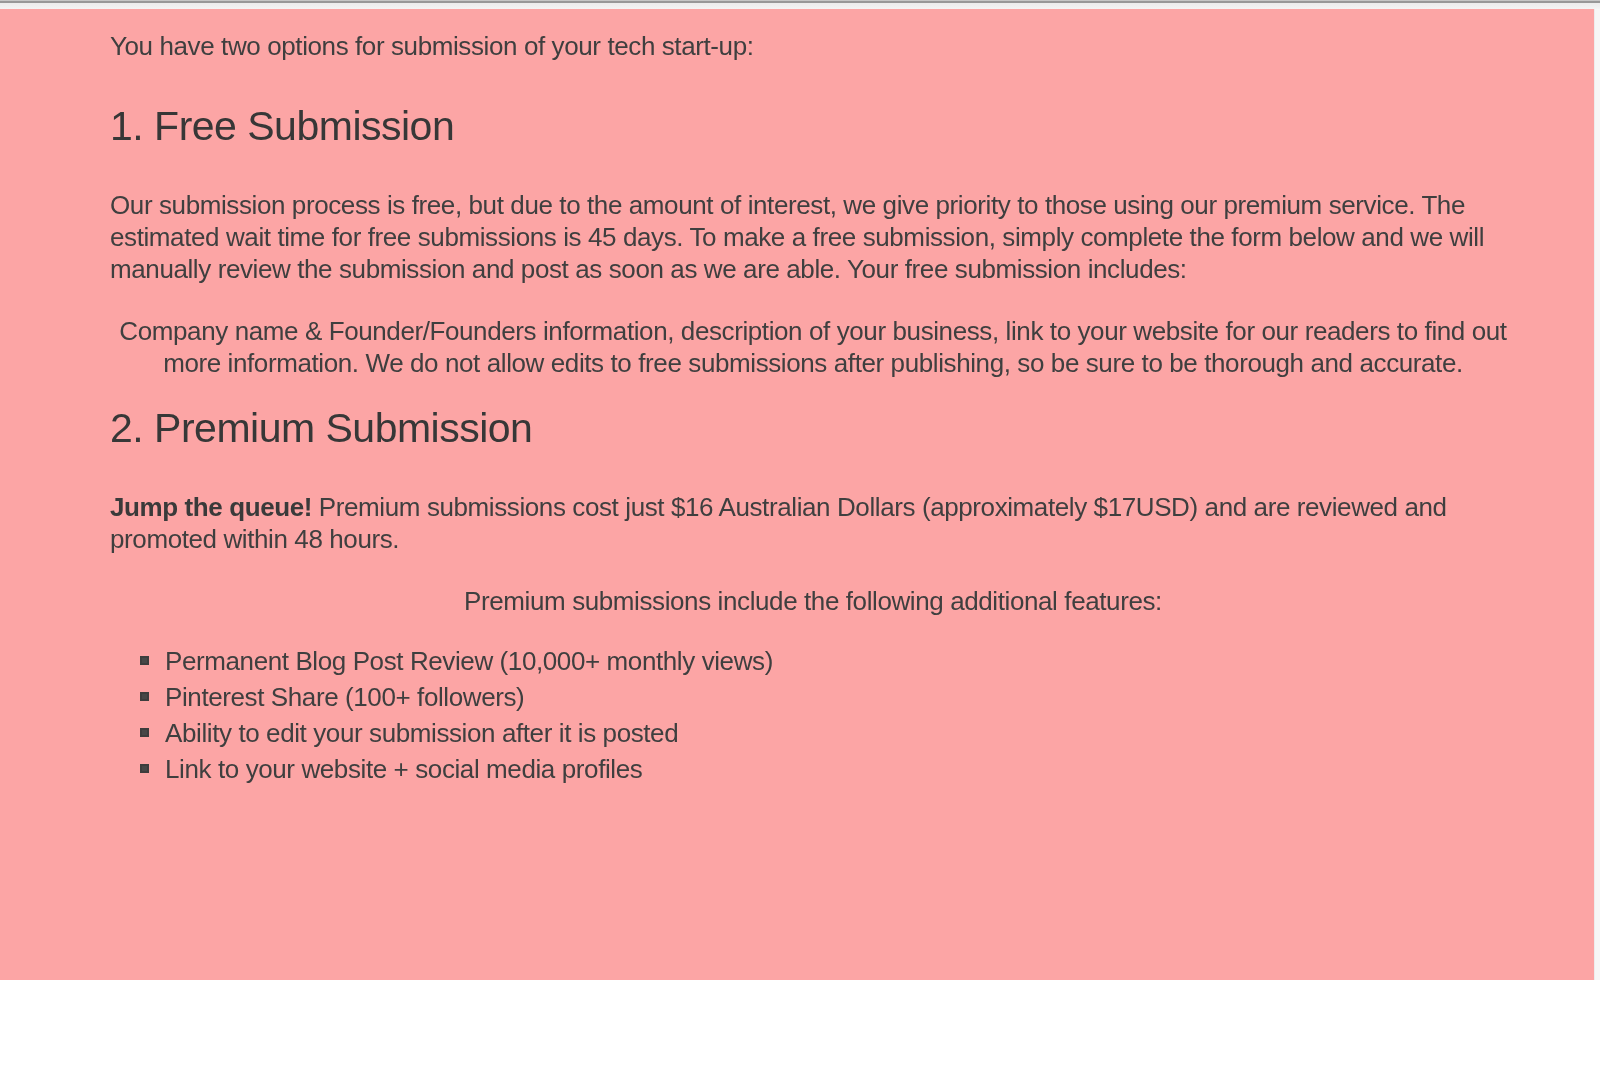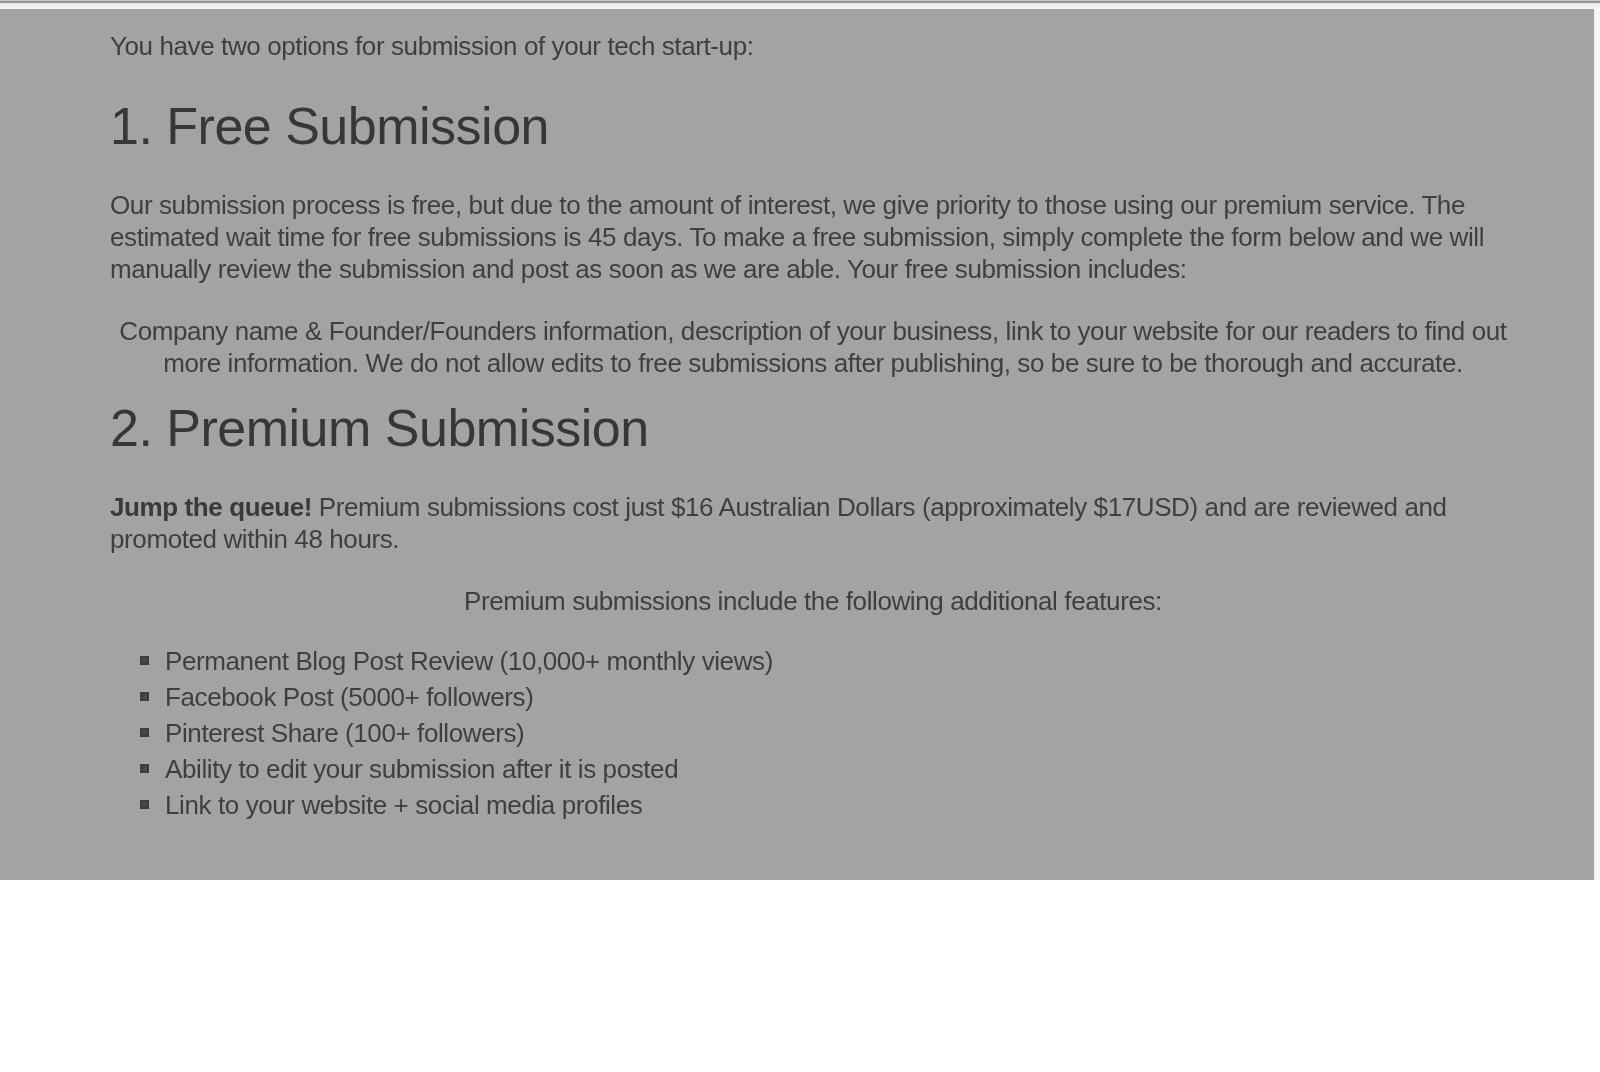--- a/index.html
+++ b/index.html
@@ -4,23 +4,23 @@
 <style>
   html, body {
     margin: 0;
     padding: 0;
     background: #ffffff;
     font-family: "Liberation Sans", "DejaVu Sans", sans-serif;
   }
   .viewport {
     position: relative;
     width: 1600px;
-    height: 880px;
+    height: 980px;
     overflow: hidden;
-    background: #a3a3a3;
+    background: #fca5a5;
   }
   .top-strip {
     height: 9px;
     width: 100%;
     background: linear-gradient(to bottom,
       #c6c6c6 0px, #c6c6c6 1px,
       #989898 1px, #989898 3px,
       #ececec 3px, #f4f4f4 9px);
   }
   .right-edge {
@@ -37,21 +37,21 @@
     color: #3f3f3f;
   }
   .intro {
     margin: 0;
     font-size: 26px;
     line-height: 30px;
     letter-spacing: -0.4px;
   }
   h1.section-heading {
     margin: 36px 0 0 0;
-    font-size: 52px;
+    font-size: 41px;
     line-height: 58px;
     font-weight: 400;
     color: #373737;
     letter-spacing: -0.5px;
   }
   h1.section-heading.premium {
     margin-top: 20px;
   }
   p.body-para {
     margin: 34px 0 0 0;
@@ -115,21 +115,20 @@
     <ul class="features-list">
       <li>
         <span class="bullet"></span>
         <span>Permanent Blog Post Review (10,000+ monthly views)</span>
       </li>
       <li>
         <span class="bullet"></span>
       </li>
       <li>
         <span class="bullet"></span>
-        <span>Facebook Post (5000+ followers)</span>
       </li>
       <li>
         <span class="bullet"></span>
         <span>Pinterest Share (100+ followers)</span>
       </li>
       <li>
         <span class="bullet"></span>
         <span>Ability to edit your submission after it is posted</span>
       </li>
       <li>

